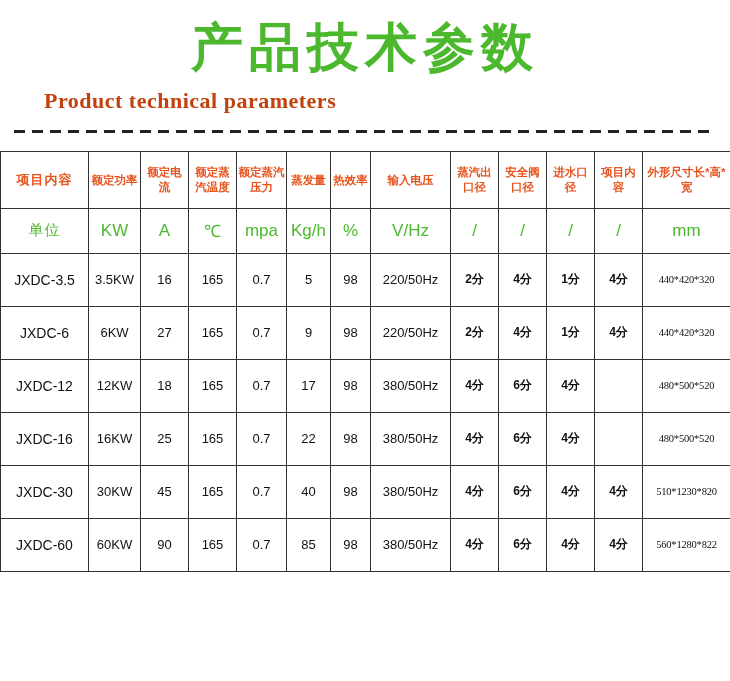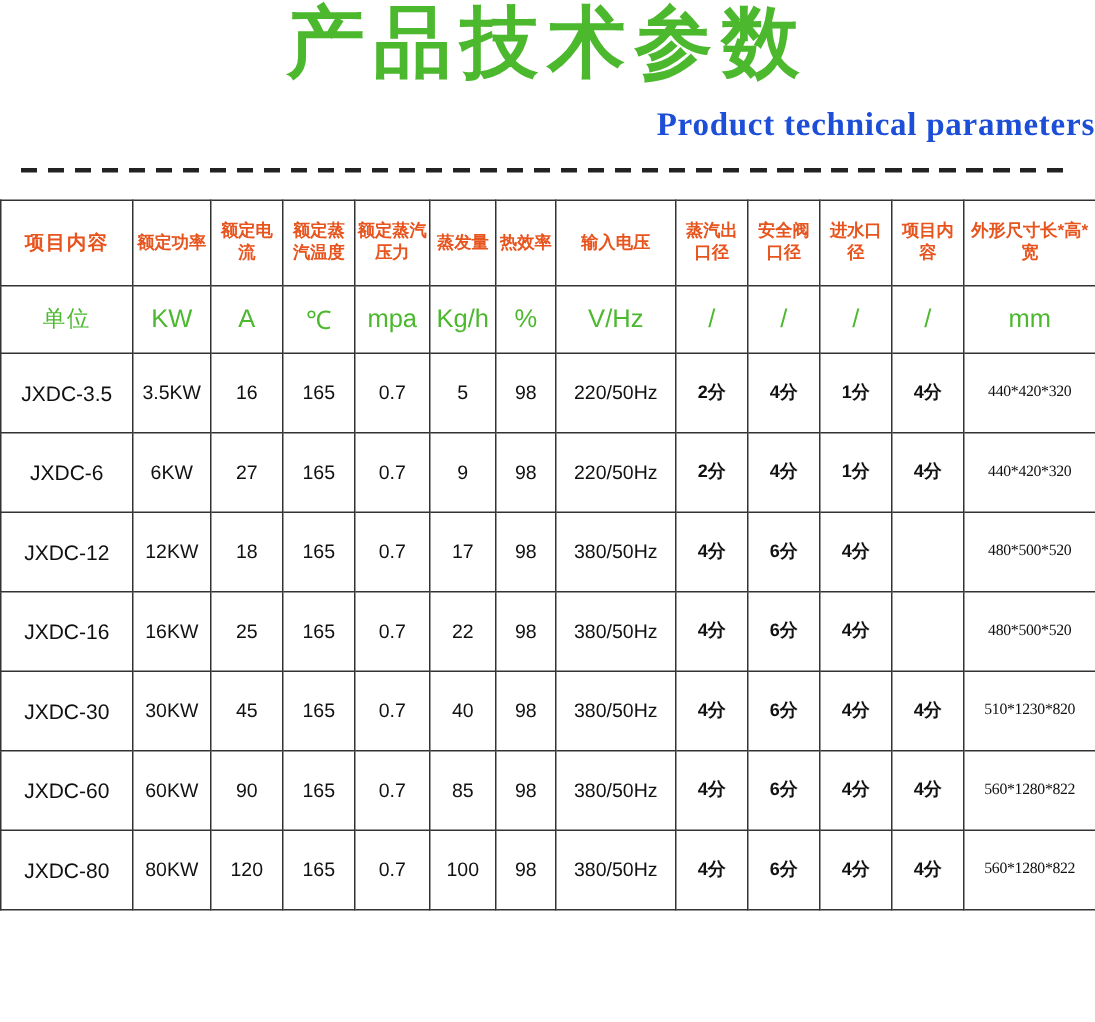--- a/index.html
+++ b/index.html
@@ -19,30 +19,32 @@
     height: 681px;
     box-sizing: border-box;
   }
   .title-cn {
     text-align: center;
     font-family: "Liberation Sans", sans-serif;
     font-size: 52px;
     font-weight: bold;
     color: #4CB82E;
     letter-spacing: 6px;
+    padding-top: 18px;
     line-height: 1.15;
   }
   .title-en {
-    text-align: right;
+    text-align: left;
     font-family: "Liberation Serif", serif;
     font-size: 22px;
     font-weight: bold;
-    color: #1d4ed8;
+    color: #c2410c;
     margin-top: 10px;
     letter-spacing: 0.5px;
+    padding-left: 44px;
   }
   .divider {
     margin: 16px 14px 0 14px;
     height: 3px;
     background: repeating-linear-gradient(
       to right,
       #222222 0px,
       #222222 11px,
       transparent 11px,
       transparent 18px
@@ -264,31 +266,16 @@
         <td>85</td>
         <td>98</td>
         <td>380/50Hz</td>
         <td class="small">4分</td>
         <td class="small">6分</td>
         <td class="small">4分</td>
         <td class="small">4分</td>
         <td class="dim">560*1280*822</td>
       </tr>
 
-      <tr class="data">
-        <td class="model">JXDC-80</td>
-        <td>80KW</td>
-        <td>120</td>
-        <td>165</td>
-        <td>0.7</td>
-        <td>100</td>
-        <td>98</td>
-        <td>380/50Hz</td>
-        <td class="small">4分</td>
-        <td class="small">6分</td>
-        <td class="small">4分</td>
-        <td class="small">4分</td>
-        <td class="dim">560*1280*822</td>
-      </tr>
     </tbody>
   </table>
 
 </div>
 
 </body></html>

